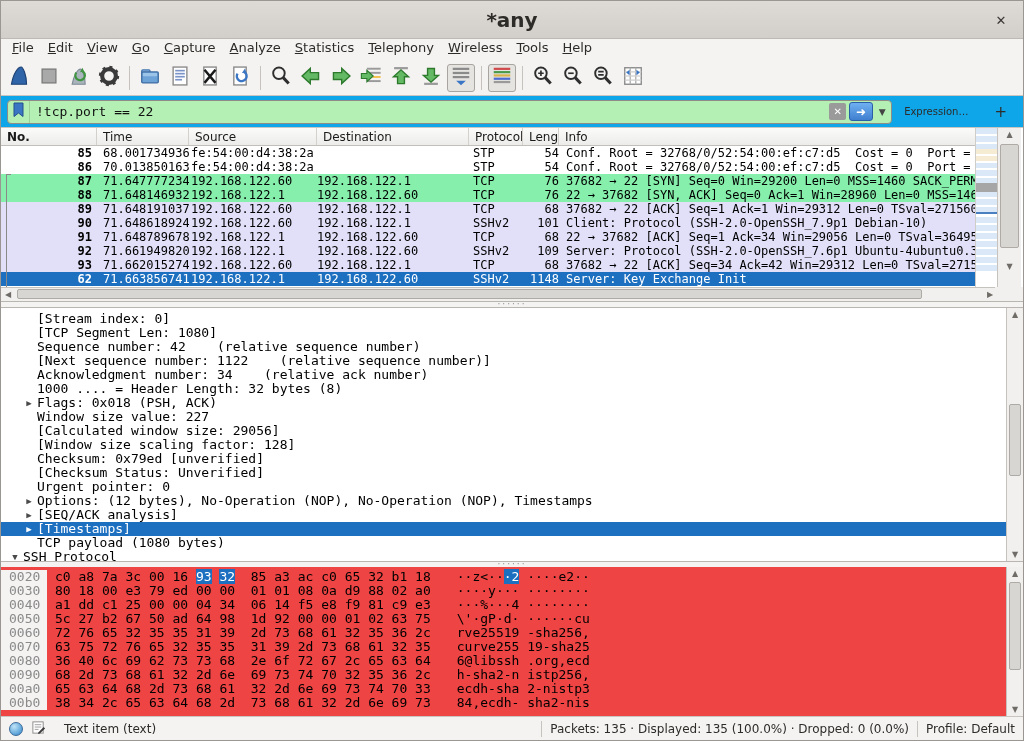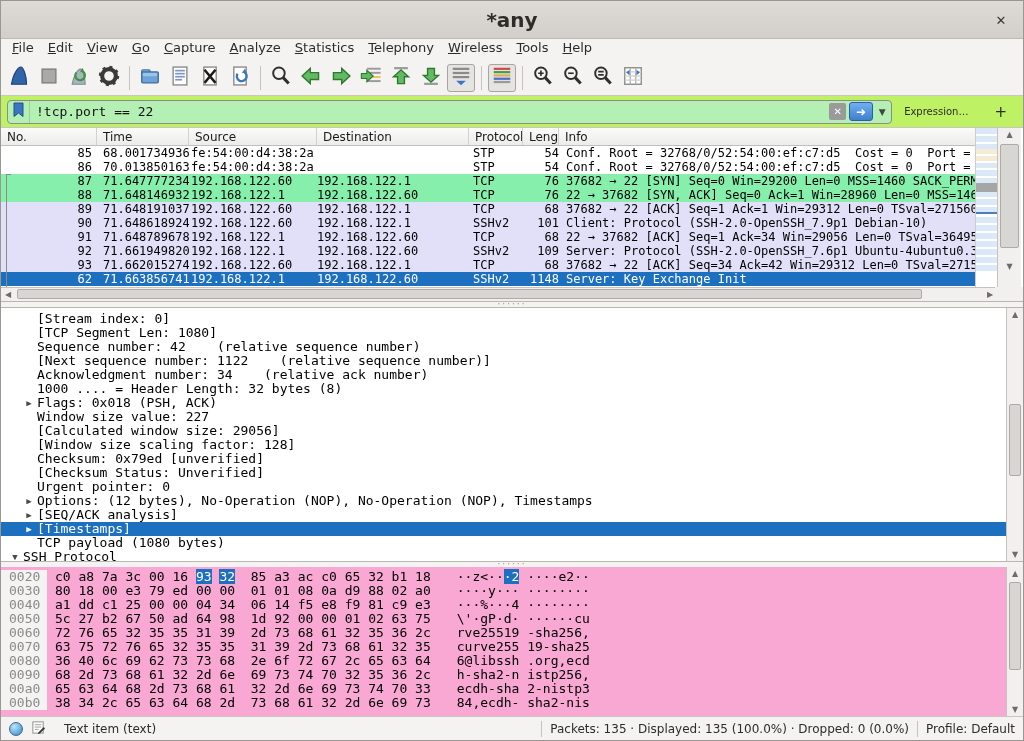--- a/index.html
+++ b/index.html
@@ -16,42 +16,42 @@
   .menu-item { font-size:13px; color:#2e2c29; padding:1px 7px; cursor:pointer; }
   .menu-item u { text-decoration:underline; }
 
   
   .toolbar { height:36px; background:#f4f3f2; border-bottom:1px solid #c9c5c0; display:flex; align-items:center; padding-left:4px; gap:2px; flex:0 0 auto; }
   .tb-btn { width:28px; height:28px; display:flex; align-items:center; justify-content:center; border:1px solid transparent; border-radius:3px; }
   .tb-btn.toggled { border:1px solid #a8a4a0; background:#e6e4e1; }
   .tb-sep { width:1px; height:24px; background:#c6c2bd; margin:0 4px; }
 
   
-  .filterbar { height:32px; background:#bef264; border-bottom:1px solid #c9c5c0; display:flex; align-items:center; padding:0 6px; gap:6px; flex:0 0 auto; }
+  .filterbar { height:32px; background:#0ea5e9; border-bottom:1px solid #c9c5c0; display:flex; align-items:center; padding:0 6px; gap:6px; flex:0 0 auto; }
   .filter-field { flex:1; height:24px; border:1px solid #8f8b87; border-radius:4px; background:#b4f0b4; display:flex; align-items:center; overflow:hidden; }
   .filter-bookmark { width:22px; height:100%; display:flex; align-items:center; justify-content:center; border-right:1px solid #9ccf9c; }
   .filter-text { flex:1; font-family:"DejaVu Sans Mono","Liberation Mono",monospace; font-size:13px; color:#111; padding-left:6px; white-space:pre; }
   .filter-clear { width:17px; height:17px; background:#9a9a9a; border-radius:2px; color:#fff; font-size:10px; display:flex; align-items:center; justify-content:center; margin-right:3px; }
   .filter-apply { width:24px; height:19px; background:linear-gradient(#6fb0f0,#3f7fd0); border:1px solid #2a5fa8; border-radius:3px; color:#fff; font-size:12px; display:flex; align-items:center; justify-content:center; margin-right:2px; }
   .filter-caret { width:14px; font-size:9px; color:#444; text-align:center; margin-right:2px; }
   .expression-label { font-size:10px; color:#2e2c29; padding:0 10px 0 6px; }
   .filter-add { font-size:15px; color:#2e2c29; padding:0 10px; }
 
   
   .packet-area { height:174px; position:relative; background:#fff; border-bottom:1px solid #b9b5b0; flex:0 0 auto; }
   .plist-header { height:18px; display:flex; background:linear-gradient(#fbfbfa,#ececea); border-bottom:1px solid #c2bfbb; font-size:12px; color:#1a1a1a; width:996px; }
   .plist-header .cell { border-right:1px solid #d4d1cd; padding-left:6px; display:flex; align-items:center; overflow:hidden; white-space:pre; }
   .plist-rows { width:974px; overflow:hidden; }
   .p-row { height:14px; display:flex; font-family:"DejaVu Sans Mono","Liberation Mono",monospace; font-size:12px; line-height:14px; color:#000; cursor:default; }
   .p-row .cell { overflow:hidden; white-space:pre; }
   .row-white { background:#ffffff; }
   .row-gray { background:#86efac; }
   .row-lav { background:#e2e0f8; }
   .row-sel { background:#1d6fc0; color:#ffffff; }
-  .c-no { width:96px; text-align:right; padding-right:5px; flex:0 0 auto; }
+  .c-no { width:96px; text-align:right; padding-right:5px; flex:0 0 auto;font-weight:bold; }
   .c-time { width:92px; padding-left:6px; flex:0 0 auto; }
   .c-src { width:128px; padding-left:2px; flex:0 0 auto; }
   .c-dst { width:152px; flex:0 0 auto; }
   .c-proto { width:54px; padding-left:4px; flex:0 0 auto; }
   .c-len { width:36px; text-align:right; flex:0 0 auto; }
   .c-info { flex:1; padding-left:7px; }
   .minimap { position:absolute; top:0; right:26px; width:22px; height:160px; background:#fff; border-left:1px solid #d0cdc9; overflow:hidden; }
   .minimap .stripe { width:100%; }
   .vscroll { position:absolute; top:0; right:2px; width:24px; height:160px; background:#f1f0ef; border-left:1px solid #c6c2bd; }
   .vscroll .arr, .hscroll .arr { color:#6f6c68; font-size:8px; text-align:center; height:14px; line-height:14px; }
@@ -75,21 +75,21 @@
   .det-line.sel { background:#1d6fc0; color:#fff; }
   .det-line.sel .tri { color:#fff; }
   .ind-1 { padding-left:6px; }
   .ind-2 { padding-left:20px; }
   .det-scroll { position:absolute; top:0; right:0; width:17px; height:100%; background:#f1f0ef; border-left:1px solid #c6c2bd; }
   .det-scroll .arr { color:#6f6c68; font-size:8px; text-align:center; height:13px; line-height:13px; }
   .det-scroll .arr.bottom { position:absolute; bottom:0; left:0; right:0; }
   .det-scroll .thumb { position:absolute; left:2px; right:2px; top:96px; height:72px; background:#d8d6d3; border:1px solid #aeaba7; border-radius:2px; }
 
   
-  .hexpane { height:149px; background:#f9a8d4; position:relative; overflow:hidden; flex:0 0 auto; }
+  .hexpane { height:149px; background:#ef4444; position:relative; overflow:hidden; flex:0 0 auto; }
   .hex-inner { padding-top:3px; }
   .hex-row { height:14px; line-height:14px; font-family:"DejaVu Sans Mono","Liberation Mono",monospace; font-size:13px; white-space:pre; display:flex; }
   .hex-off { width:46px; color:#8a8a8a; padding-left:8px; flex:0 0 auto; background:#f4f3f2; margin-right:8px; }
   .hex-bytes { color:#000; }
   .hex-ascii { color:#000; margin-left:26px; }
   .hl { background:#1d6fc0; color:#fff; }
   .hex-scroll { position:absolute; top:0; right:0; width:17px; height:100%; background:#f1f0ef; border-left:1px solid #c6c2bd; }
   .hex-scroll .arr { color:#6f6c68; font-size:8px; text-align:center; height:13px; line-height:13px; }
   .hex-scroll .arr.bottom { position:absolute; bottom:0; left:0; right:0; }
   .hex-scroll .thumb { position:absolute; left:2px; right:2px; top:15px; height:88px; background:#d8d6d3; border:1px solid #aeaba7; border-radius:2px; }

